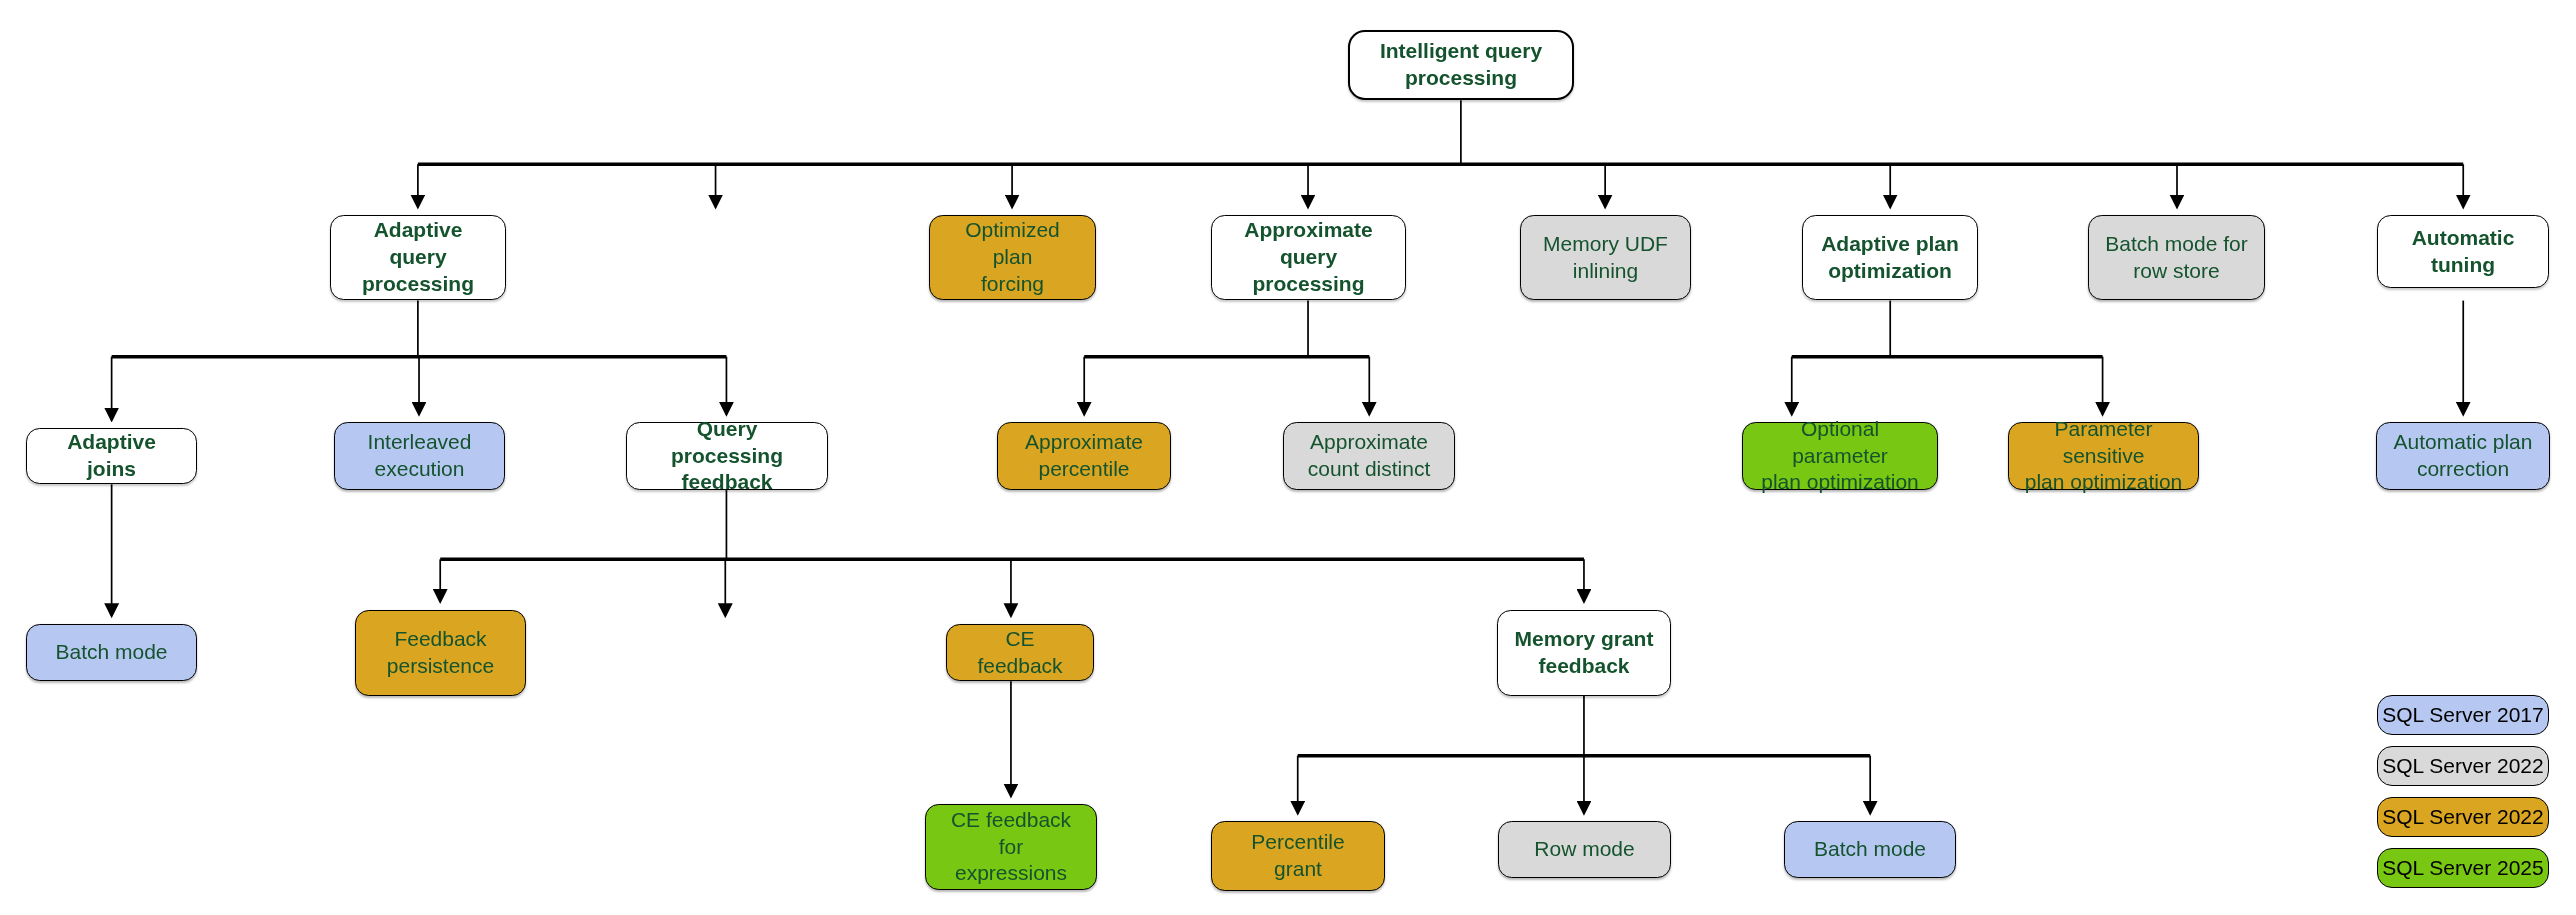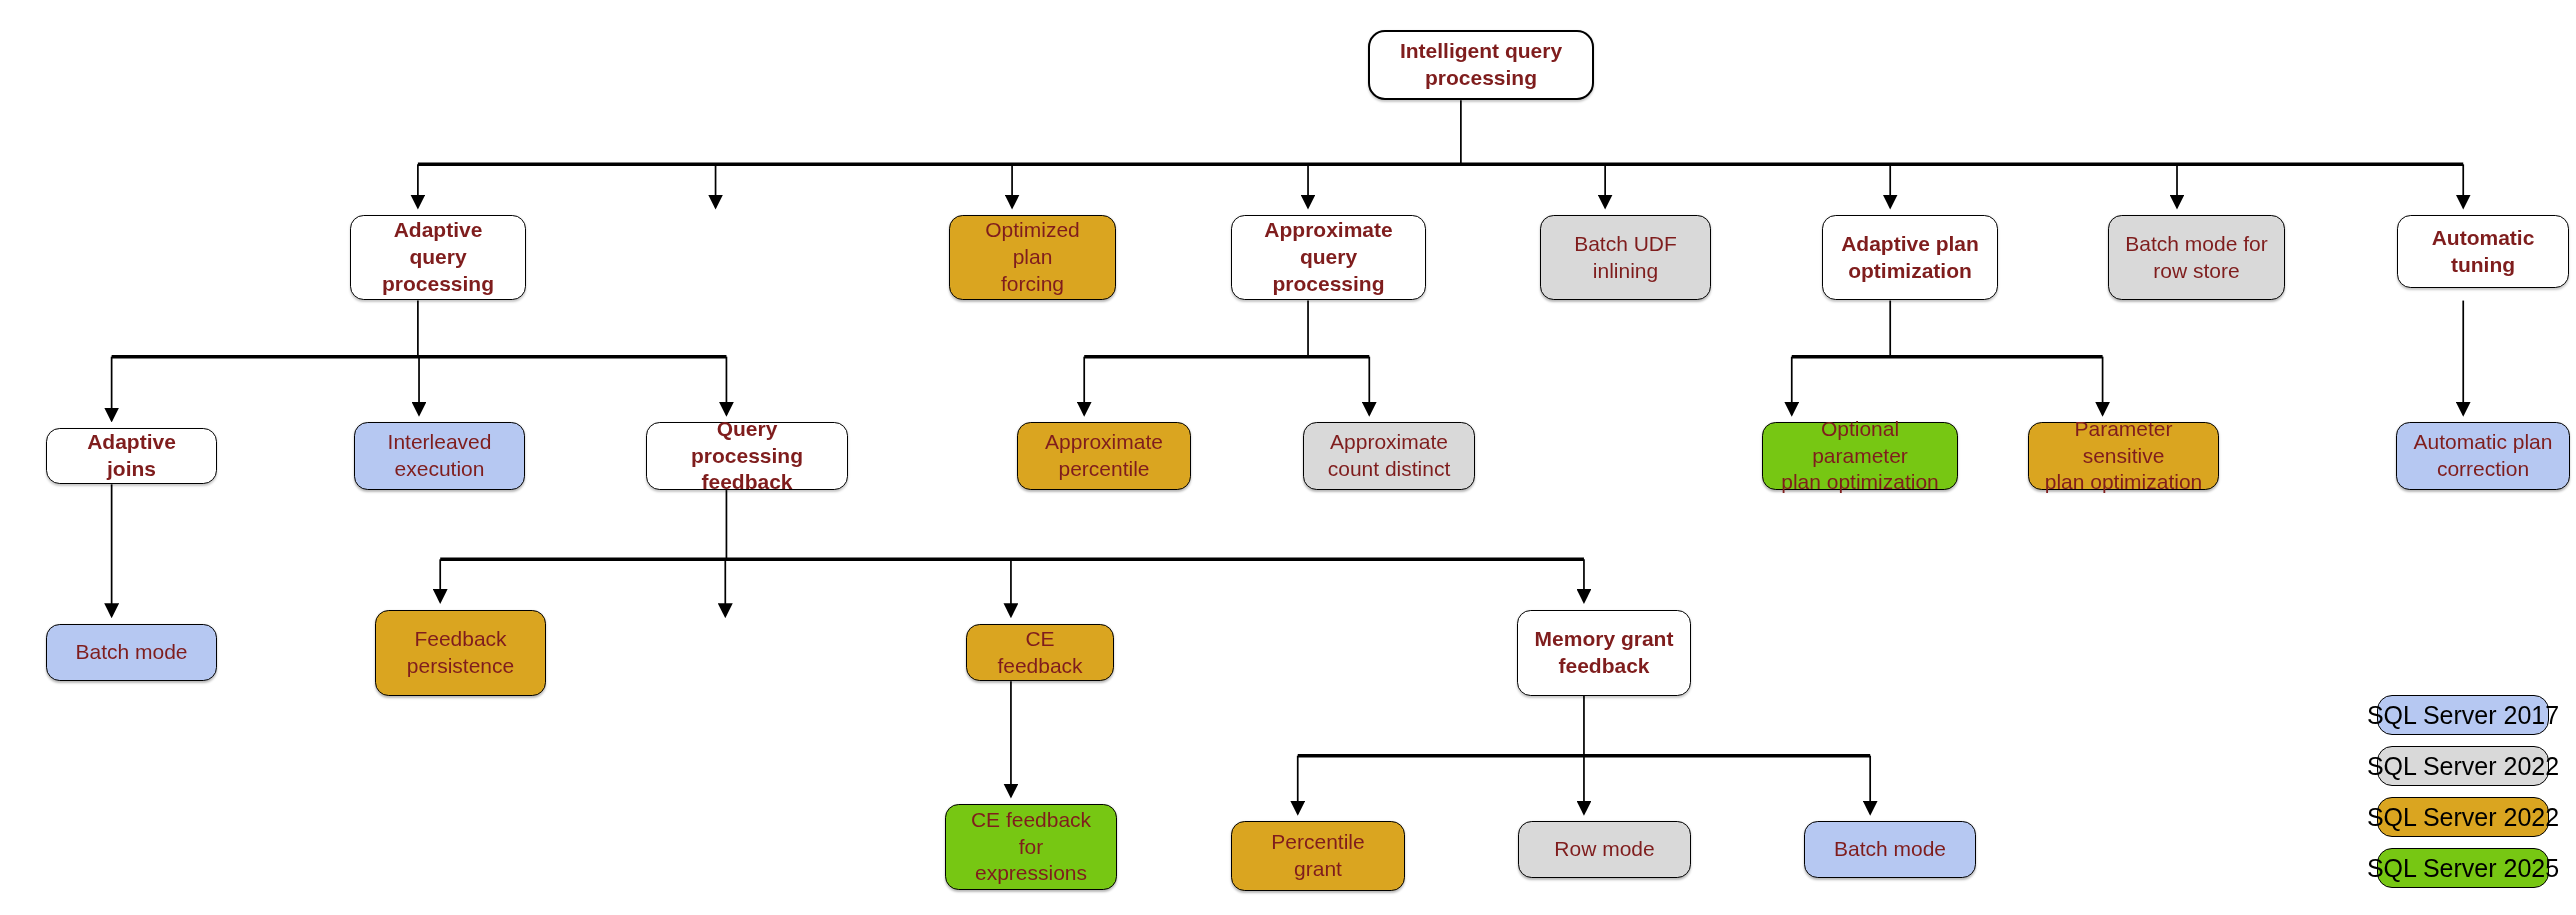--- a/index.html
+++ b/index.html
@@ -13,35 +13,34 @@
   #wires{position:absolute;left:0;top:0;}
   .node{
     position:absolute;
     box-sizing:border-box;
     display:flex;align-items:center;justify-content:center;
     text-align:center;
     border:1.7px solid #000;
     border-radius:13.7px;
     background:#fff;
     font-size:21px;line-height:1.28;
-    color:#7f1d1d;
+    color:#14532d;
     white-space:pre-line;
     box-shadow:0 1.7px 2.3px rgba(0,0,0,0.28);
     padding:0 13px;
-    margin-left:20px;
   }
   .cat{font-weight:bold;box-shadow:0 1.7px 2.3px rgba(0,0,0,0.22);}
   .root{border-width:2.3px;border-radius:17px;}
   .pill{
     position:absolute;
     box-sizing:border-box;
     display:flex;align-items:center;justify-content:center;
     border:1.7px solid #000;
     border-radius:15px;
-    font-size:25px;
+    font-size:21px;
     color:#000;
     white-space:nowrap;
   }
 </style>
 </head>
 <body>
 
 <div id="canvas">
 
   <svg id="wires" width="2576" height="916" viewBox="0 0 4500 1600">
@@ -103,21 +102,21 @@
 
   <div class="node cat root" style="left: 1348px; top: 30px; width: 226px; height: 70px; background-color: rgb(255, 255, 255);">Intelligent query
 processing</div>
 
   <div class="node cat" style="left: 330px; top: 215px; width: 176px; height: 85px; background-color: rgb(255, 255, 255);">Adaptive query
 processing</div>
   <div class="node" style="left: 929px; top: 215px; width: 167px; height: 85px; background-color: rgb(218, 165, 32);">Optimized plan
 forcing</div>
   <div class="node cat" style="left: 1211px; top: 215px; width: 195px; height: 85px; background-color: rgb(255, 255, 255);">Approximate
 query processing</div>
-  <div class="node" style="left: 1520px; top: 215px; width: 171px; height: 85px; background-color: rgb(217, 217, 217);">Batch UDF
+  <div class="node" style="left: 1520px; top: 215px; width: 171px; height: 85px; background-color: rgb(217, 217, 217);">Memory UDF
 inlining</div>
   <div class="node cat" style="left: 1802px; top: 215px; width: 176px; height: 85px; background-color: rgb(255, 255, 255);">Adaptive plan
 optimization</div>
   <div class="node" style="left: 2088px; top: 215px; width: 177px; height: 85px; background-color: rgb(217, 217, 217);">Batch mode for
 row store</div>
   <div class="node cat" style="left: 2377px; top: 215px; width: 172px; height: 73px; background-color: rgb(255, 255, 255);">Automatic
 tuning</div>
 
   <div class="node cat" style="left: 26px; top: 428px; width: 171px; height: 56px; background-color: rgb(255, 255, 255);">Adaptive joins</div>
   <div class="node" style="left: 334px; top: 422px; width: 171px; height: 68px; background-color: rgb(182, 200, 242);">Interleaved

